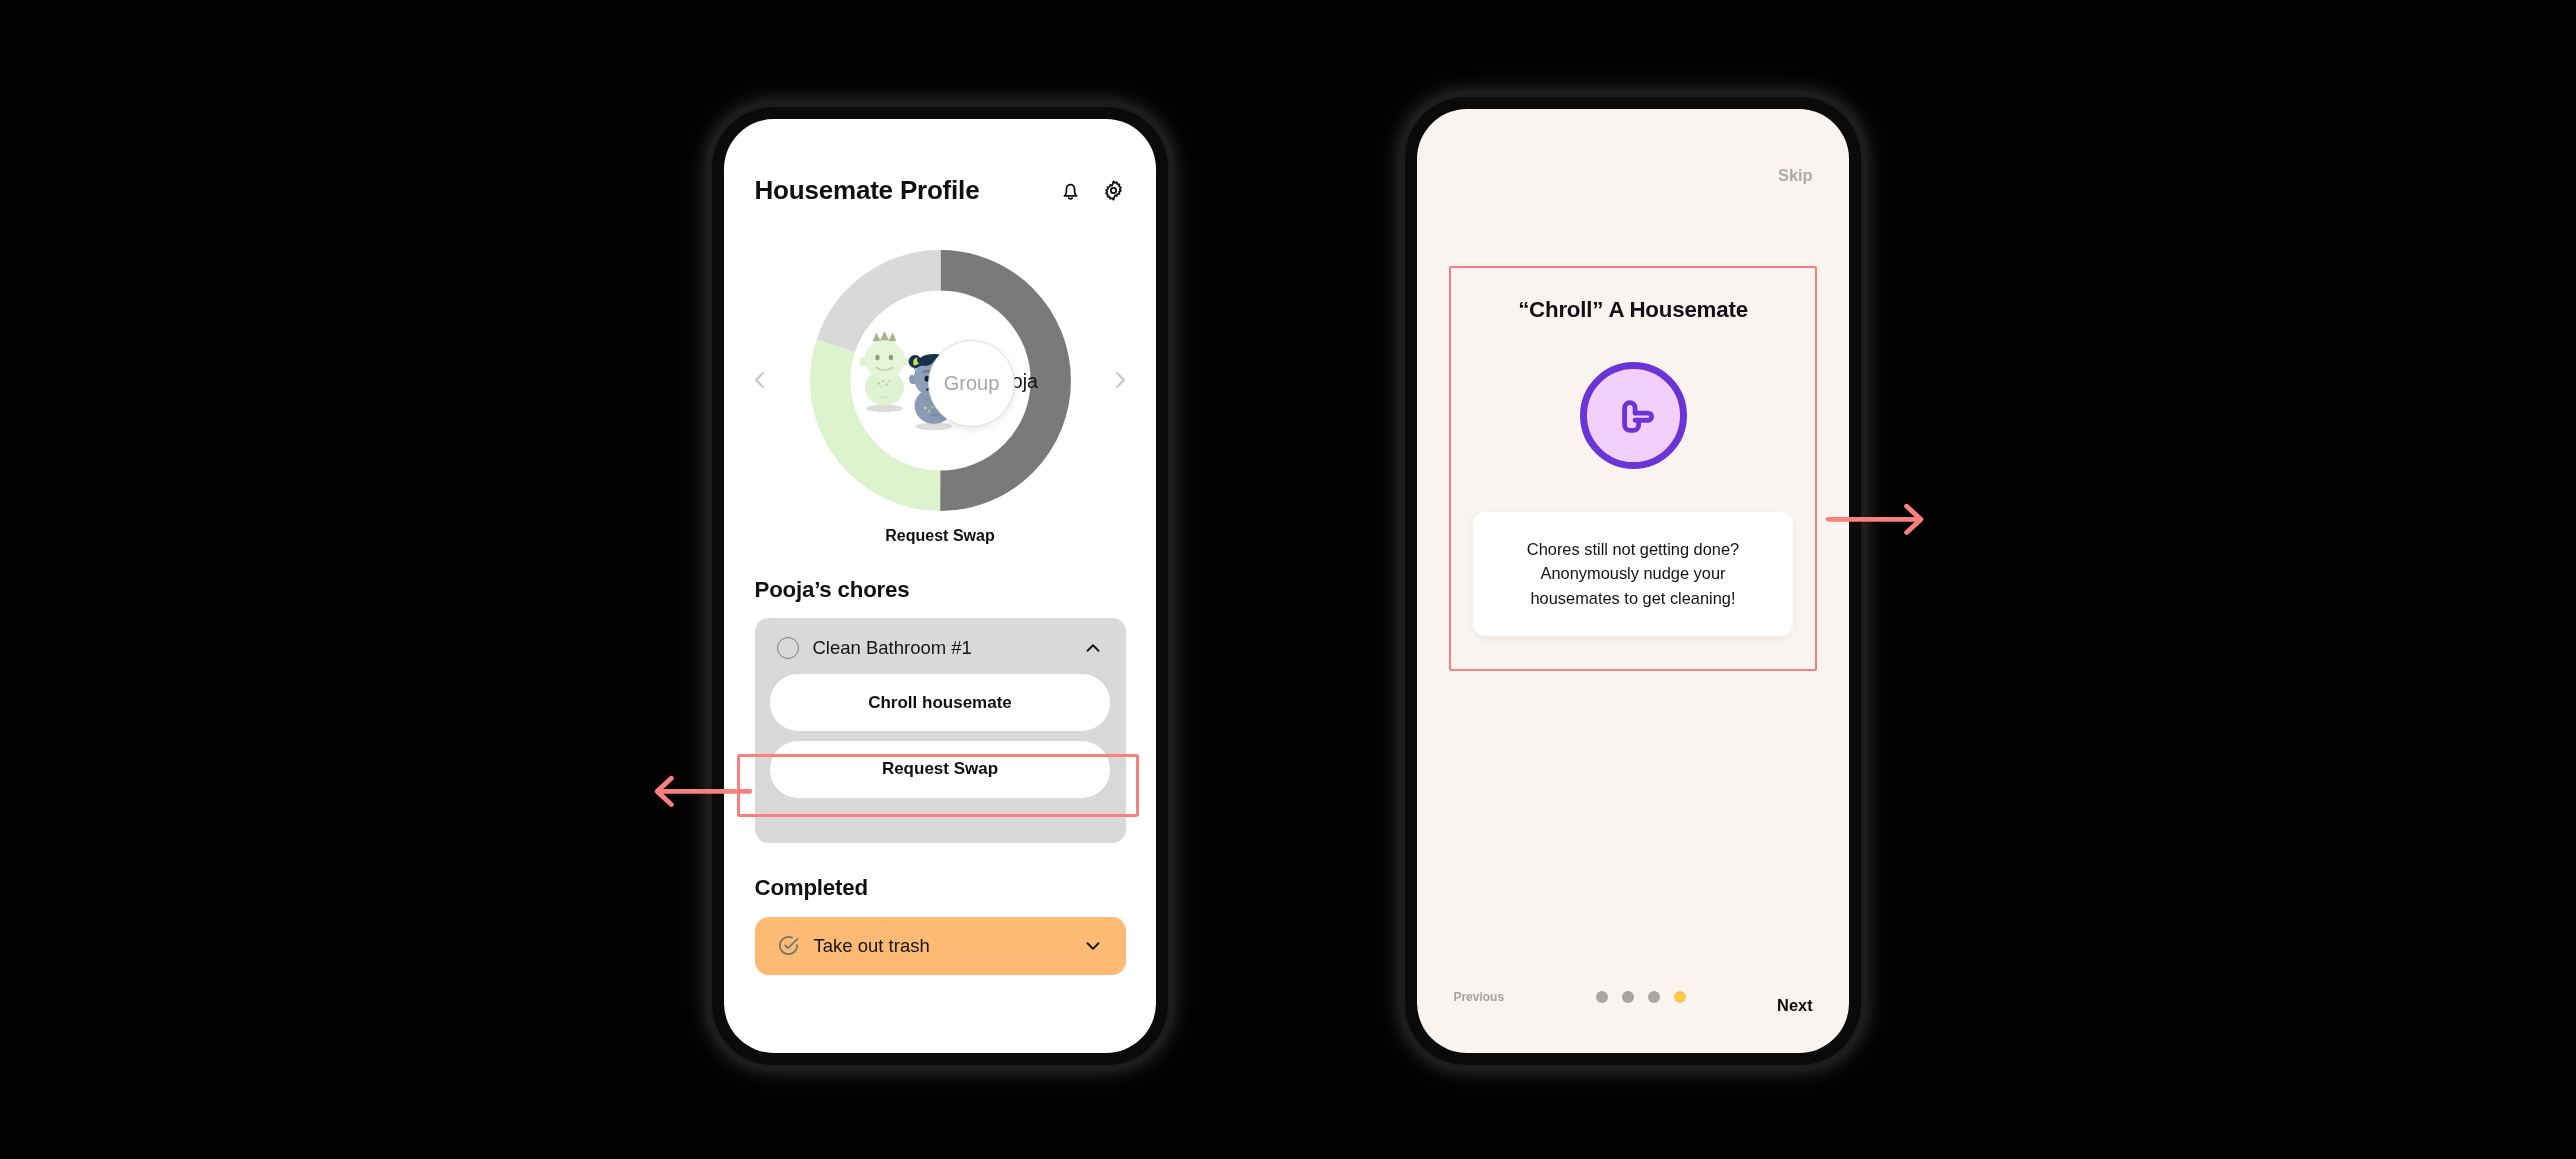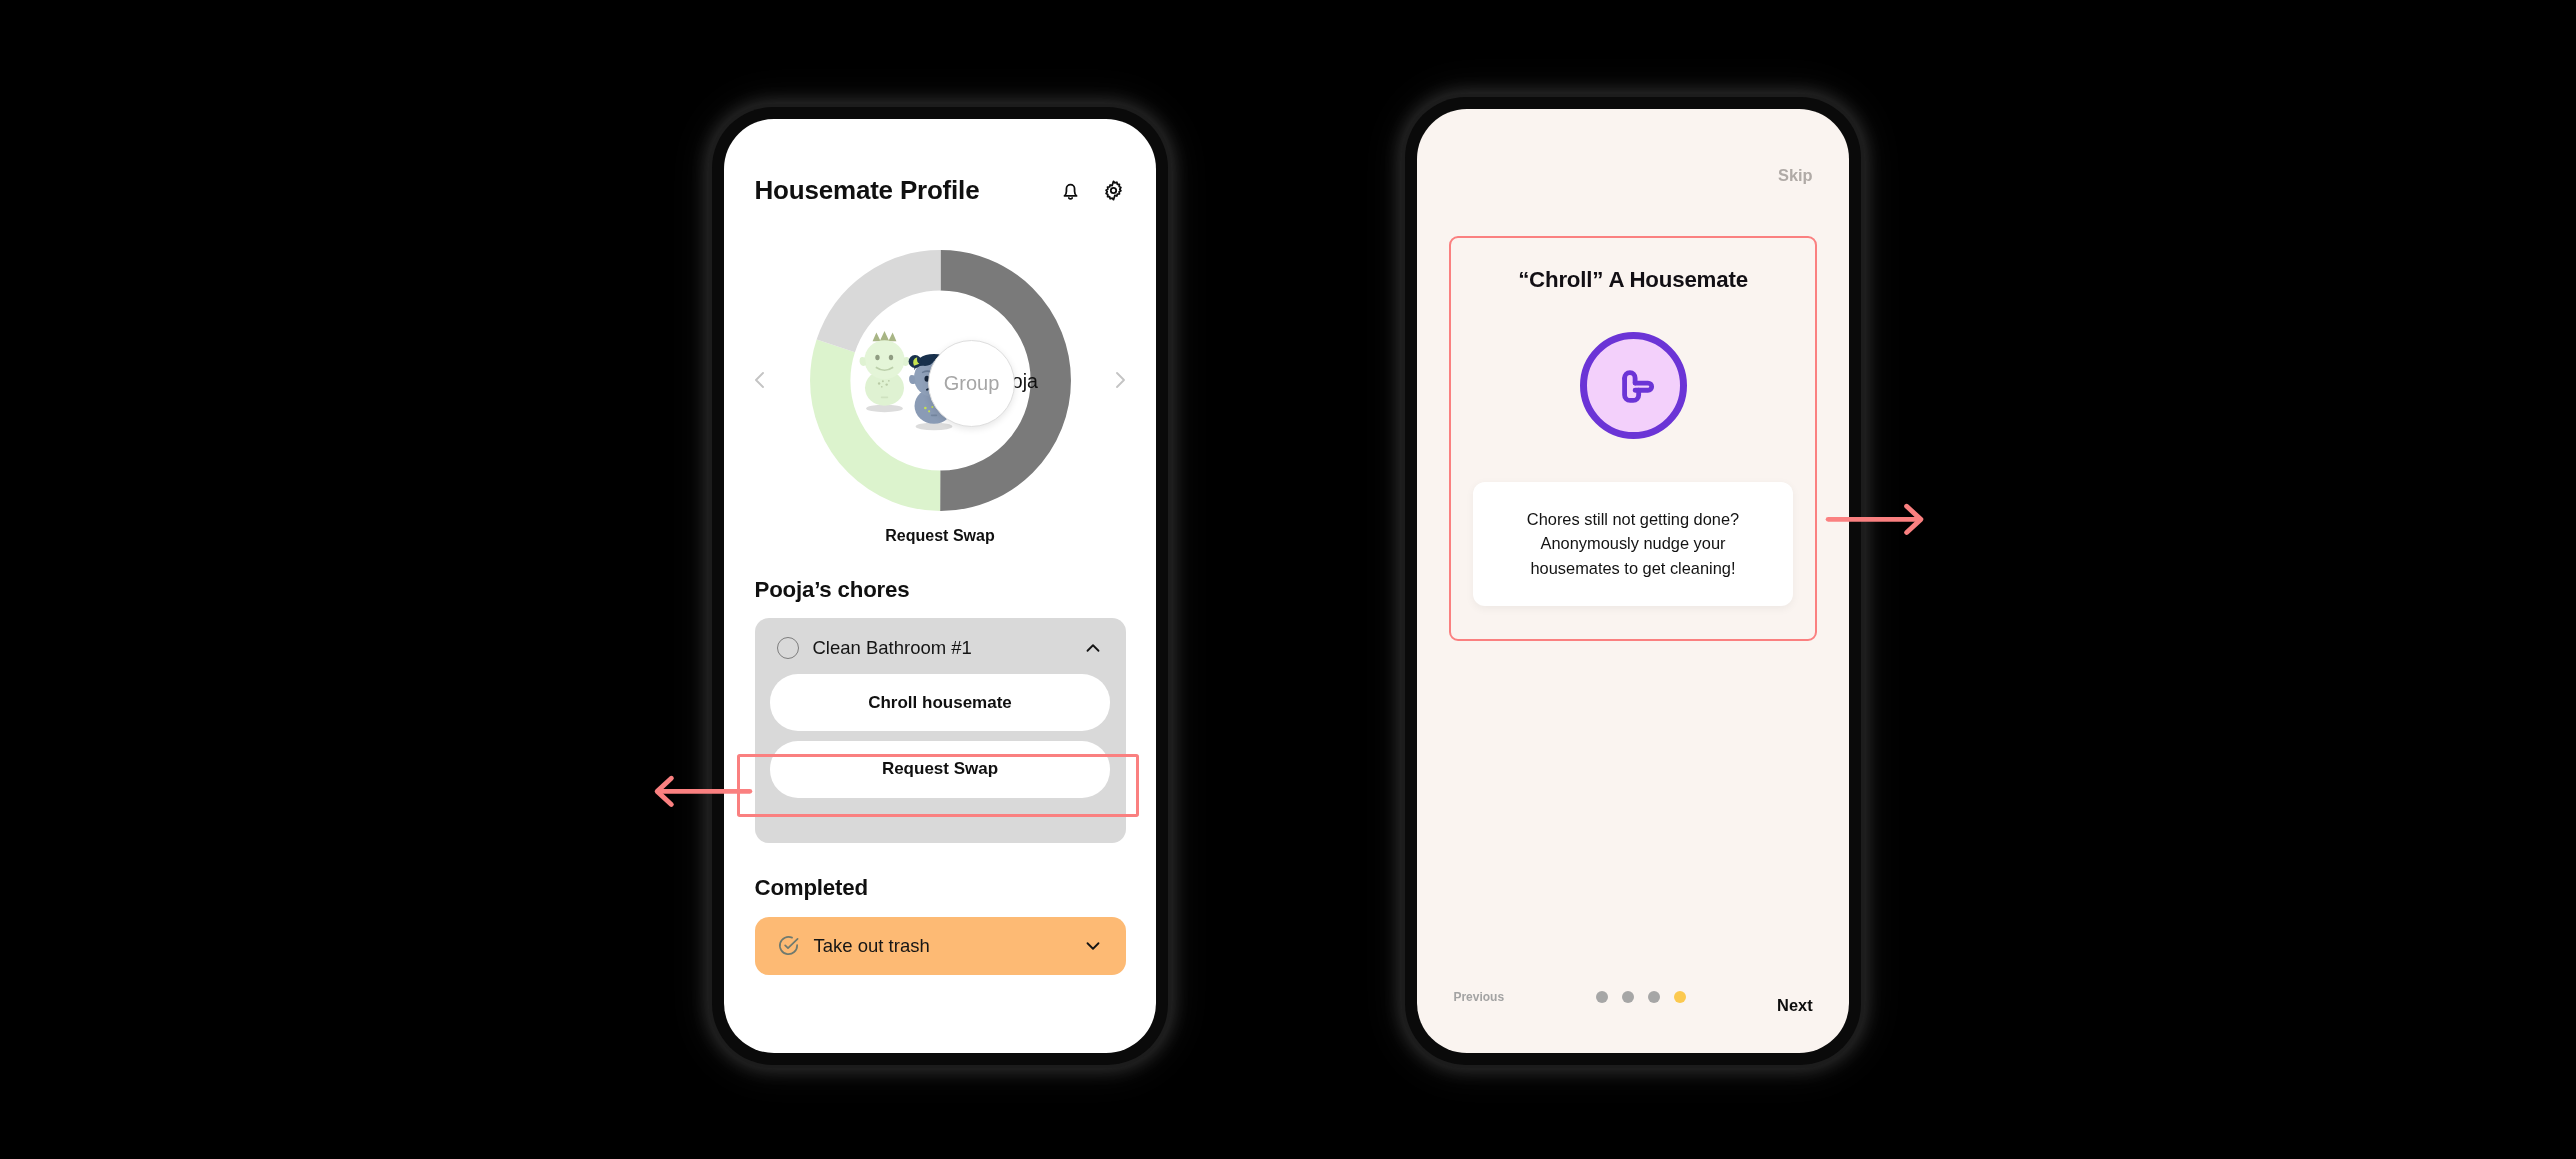--- a/index.html
+++ b/index.html
@@ -202,34 +202,35 @@
   }
   .check-ring { width: 23px; height: 23px; flex: 0 0 auto; color: #6f7a6f; }
 
   
   .screen-r {
     position: absolute;
     inset: 0;
     display: flex;
     flex-direction: column;
     padding: 38px 32px 30.5px 32px;
+    gap: 30px;
   }
   .skip {
     align-self: flex-end;
     font-size: 16.4px;
     font-weight: 700;
     color: #b0aaa6;
     margin-top: 18.5px;
     margin-right: 4.4px;
   }
 
   .onboard-card {
     margin-top: 51px;
     border: 2.7px solid #fa8080;
-    border-radius: 9px;
+    border-radius: 2px;
     padding: 29px 22px 33px 22px;
     display: flex;
     flex-direction: column;
     align-items: center;
   }
   .onboard-title {
     font-size: 22.3px;
     font-weight: 700;
     color: #120f14;
     letter-spacing: -0.2px;

